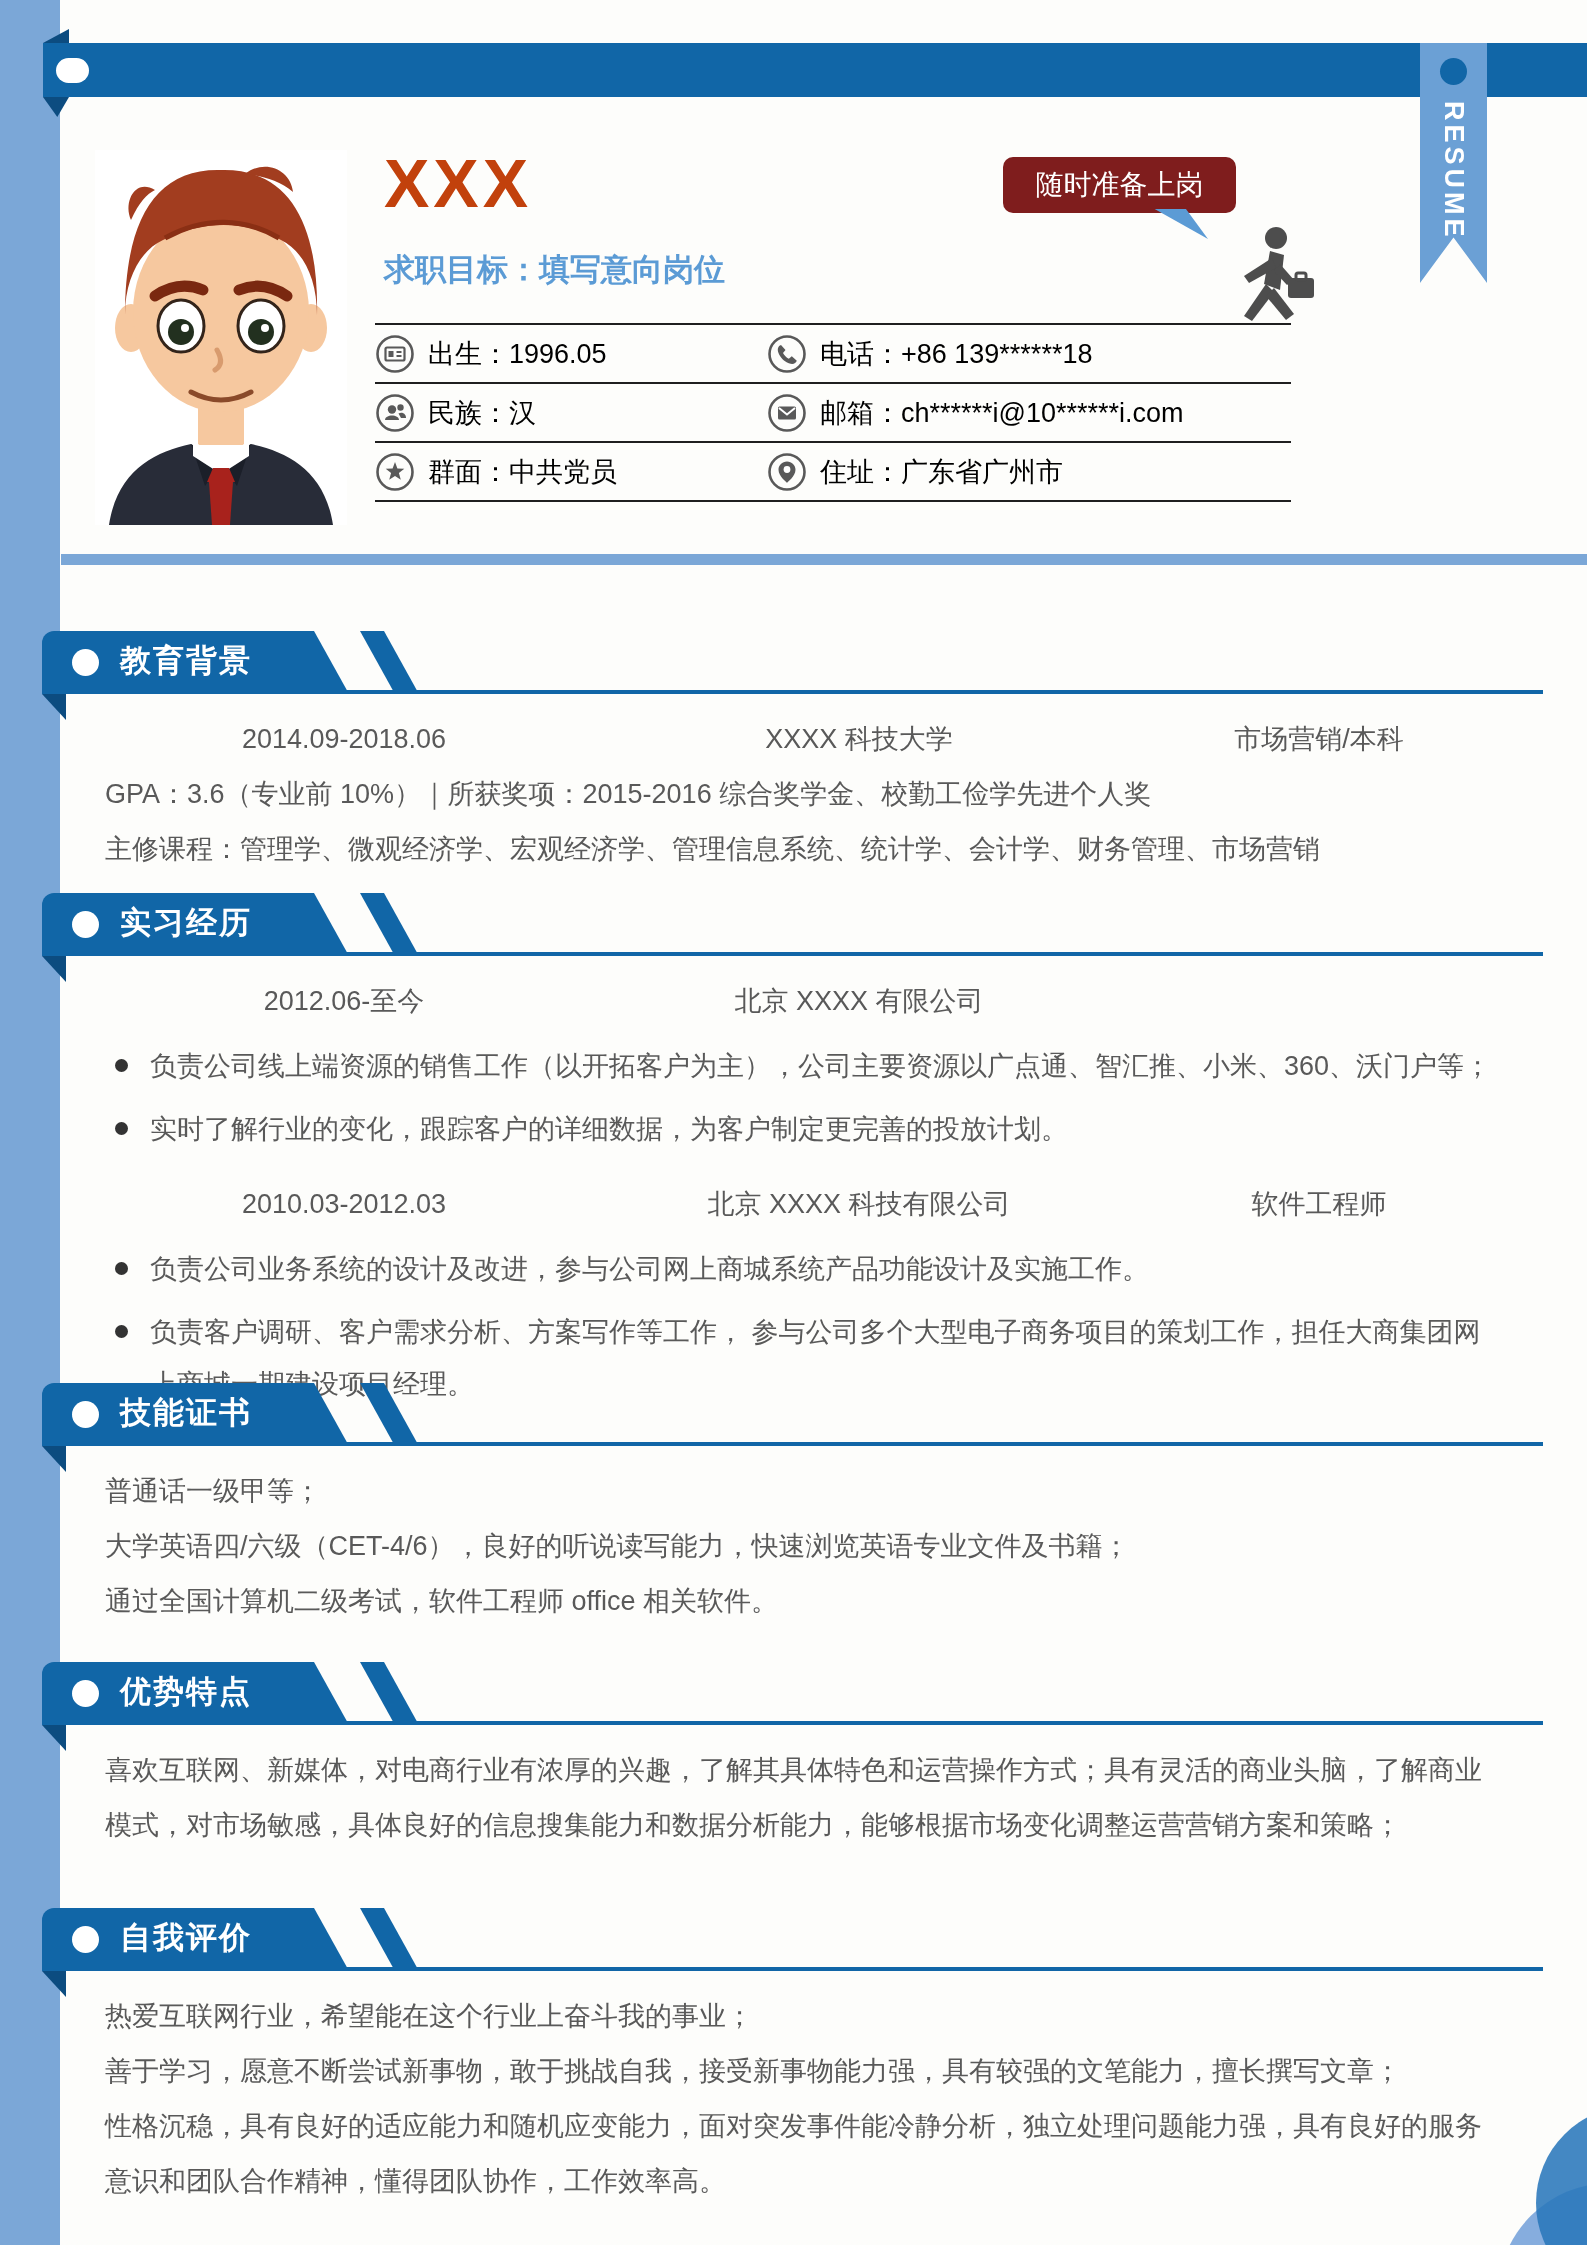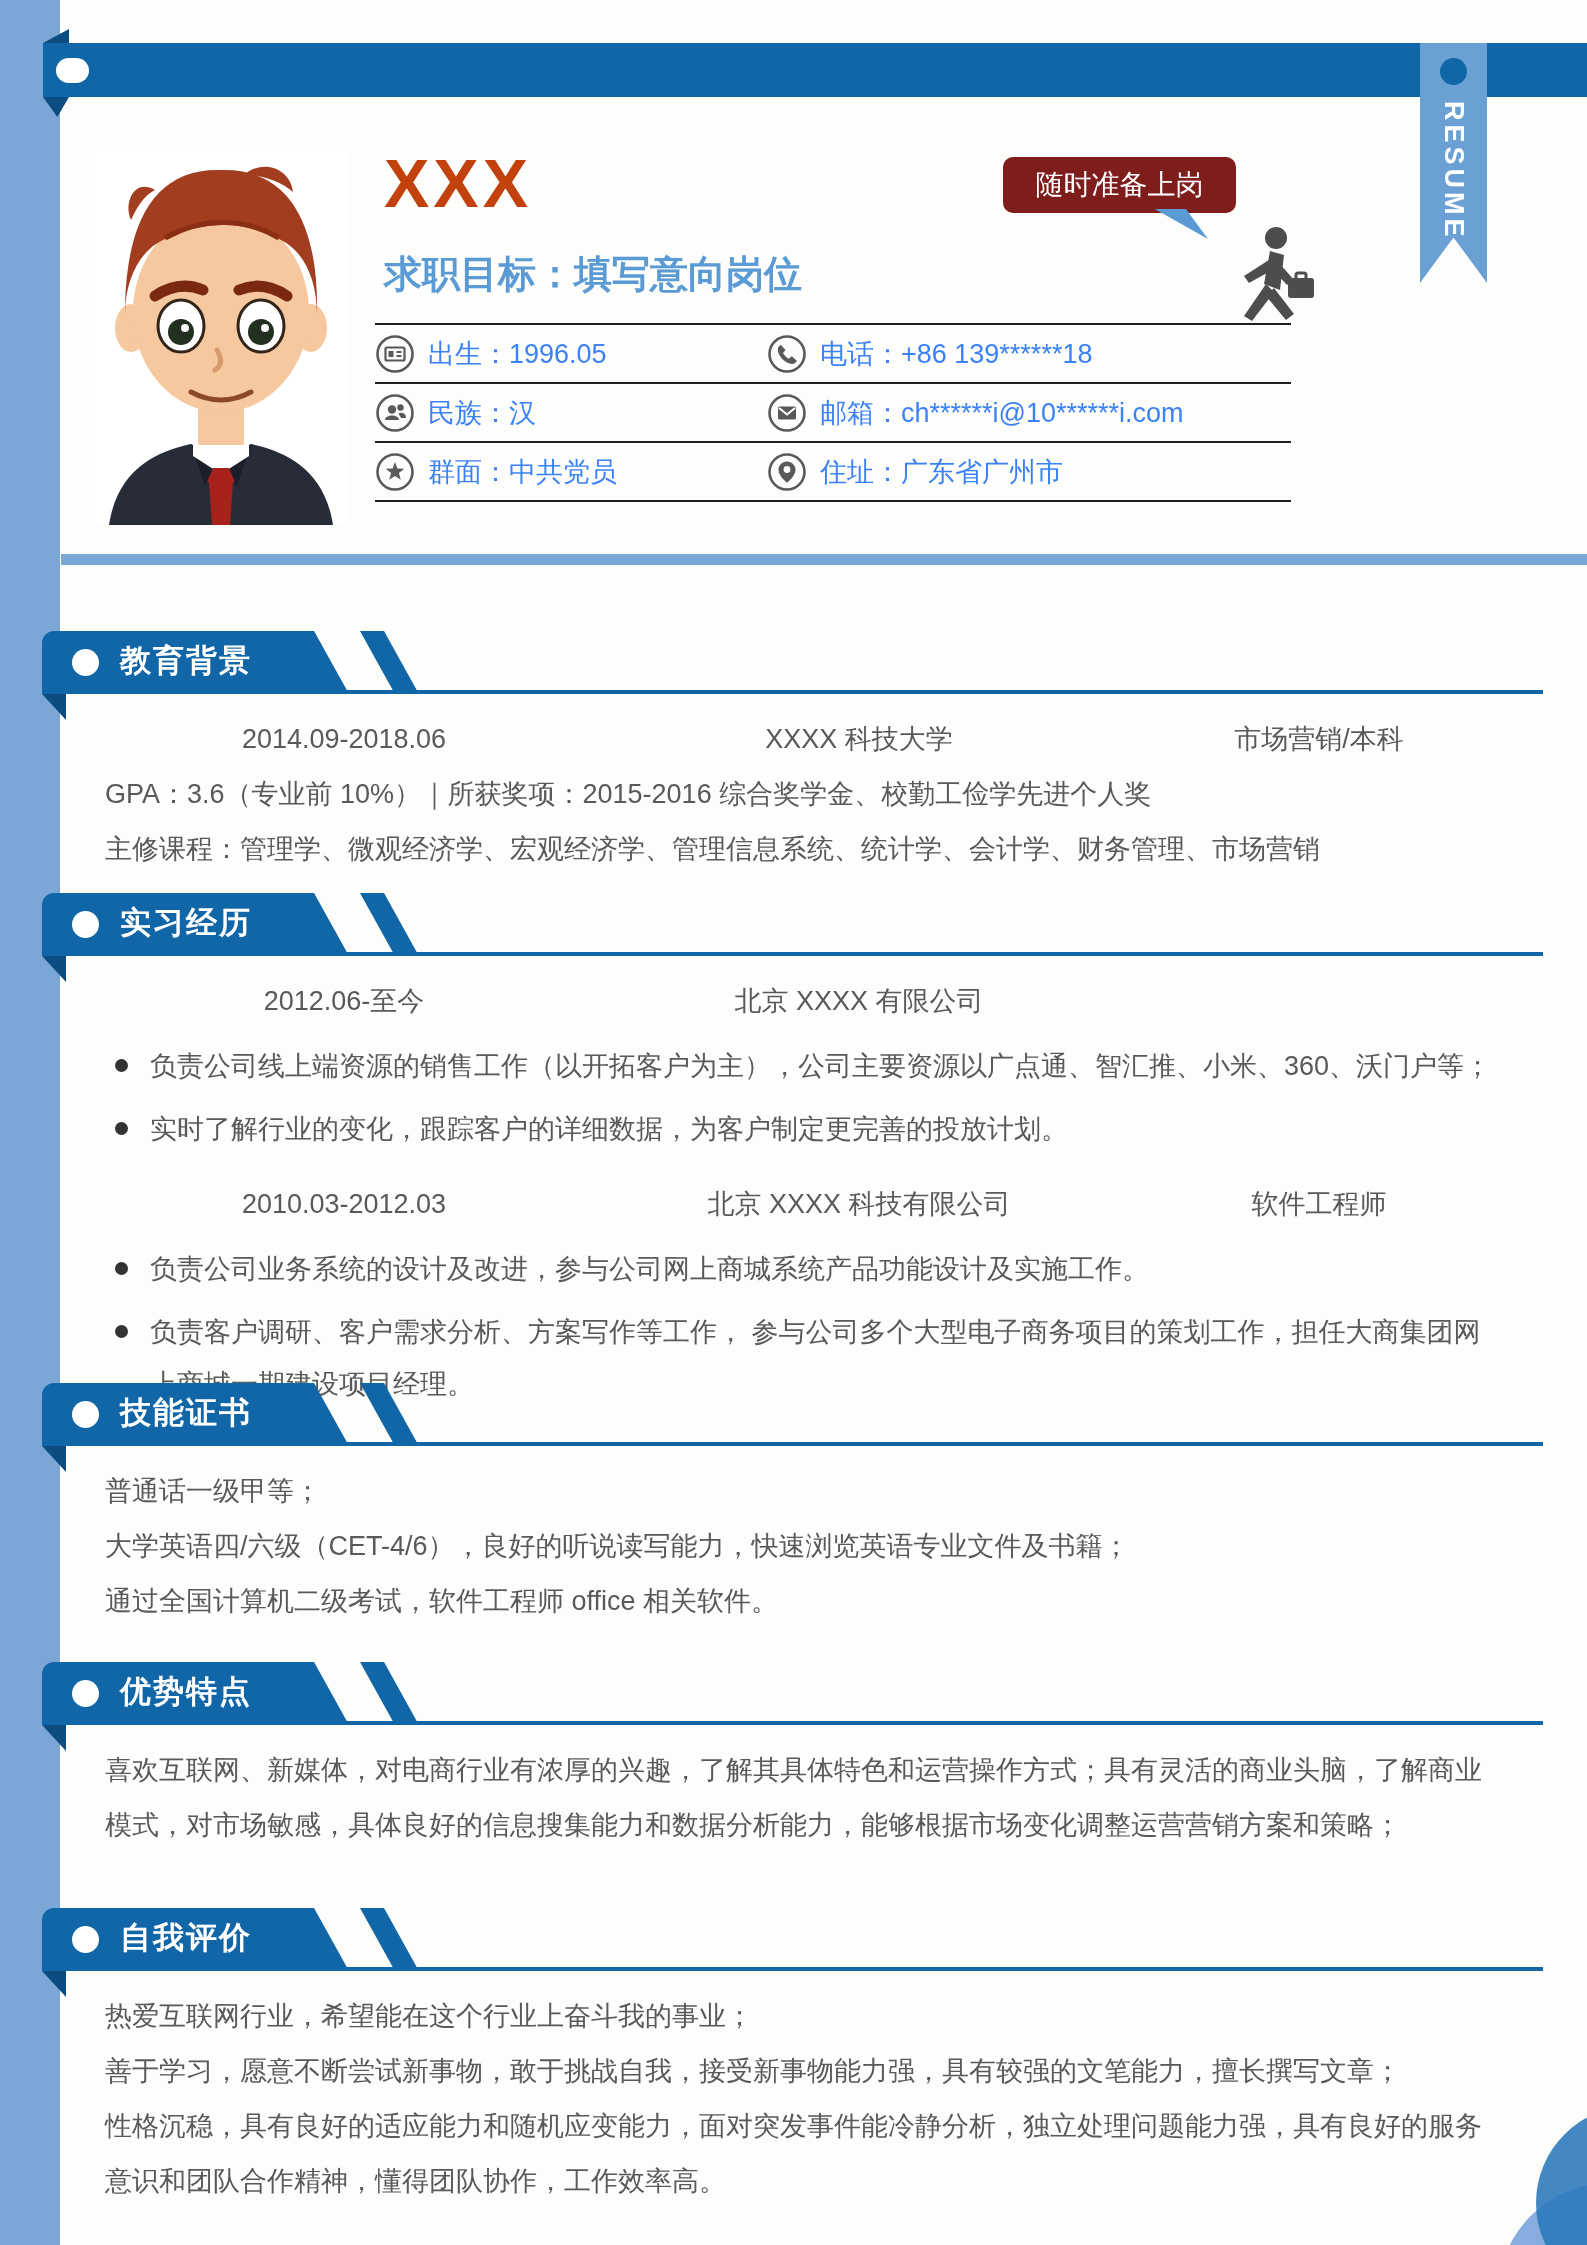--- a/index.html
+++ b/index.html
@@ -21,35 +21,35 @@
   .banner-pill{position:absolute;left:56px;top:58px;width:33px;height:25px;background:#fff;border-radius:13px;}
   
   .ribbon{position:absolute;left:1420px;top:43px;width:67px;height:240px;background:#6ba0d5;
     clip-path:polygon(0 0,100% 0,100% 100%,50% 81%,0 100%);
     display:flex;flex-direction:column;align-items:center;}
   .ribbon-dot{width:27px;height:27px;border-radius:50%;background:#1166a7;margin-top:15px;}
   .ribbon-text{margin-top:16px;writing-mode:vertical-rl;text-orientation:mixed;
     color:#fff;font-size:27px;font-weight:bold;letter-spacing:4px;}
   
   .name{position:absolute;left:384px;top:144px;font-size:68px;font-weight:bold;color:#c2410c;letter-spacing:4px;}
-  .objective{position:absolute;left:384px;top:249px;font-size:38px;font-weight:bold;color:#5b9bd5;}
+  .objective{position:absolute;left:384px;top:249px;font-size:31px;font-weight:bold;color:#5b9bd5;}
   .badge{position:absolute;left:1003px;top:157px;width:233px;height:56px;background:#7f1d1d;border-radius:10px;
     display:flex;align-items:center;justify-content:center;color:#fff;font-size:28px;}
   .badge-tail{position:absolute;left:1150px;top:209px;width:58px;height:30px;background:#5b9bd5;
     clip-path:polygon(8% 0,62% 0,100% 100%);}
   .avatar{position:absolute;left:95px;top:150px;width:252px;height:375px;}
   .walker{position:absolute;left:1228px;top:226px;width:92px;height:102px;}
   
   .contact{position:absolute;left:375px;top:323px;width:916px;border-bottom:2px solid #1f1f1f;}
   .contact-row{display:flex;height:57px;border-top:2px solid #1f1f1f;align-items:center;}
   .contact-cell{display:flex;align-items:center;gap:13px;}
   .cell-left{width:392px;}
   .cell-right{flex:1;}
   .cicon{width:40px;height:40px;flex:0 0 40px;}
-  .ctext{font-size:27px;color:#3b82f6;white-space:nowrap;}
+  .ctext{font-size:27px;color:#000000;white-space:nowrap;}
   
   .blue-band{position:absolute;left:61px;top:554px;width:1526px;height:11px;background:#7ba7d7;}
   
   .section{position:absolute;left:42px;width:1501px;}
   .sec-head{position:relative;height:63px;}
   .sec-underline{position:absolute;left:0;top:59px;width:100%;height:4px;background:#1166a7;}
   .sec-band{position:absolute;left:0;top:0;width:400px;height:63px;background:#1166a7;
     border-radius:12px 0 0 0;clip-path:polygon(0 0,272px 0,307px 100%,0 100%);}
   .sec-stripe{position:absolute;left:318px;top:0;width:24px;height:63px;background:#1166a7;
     transform:skewX(29deg);transform-origin:0 0;}

